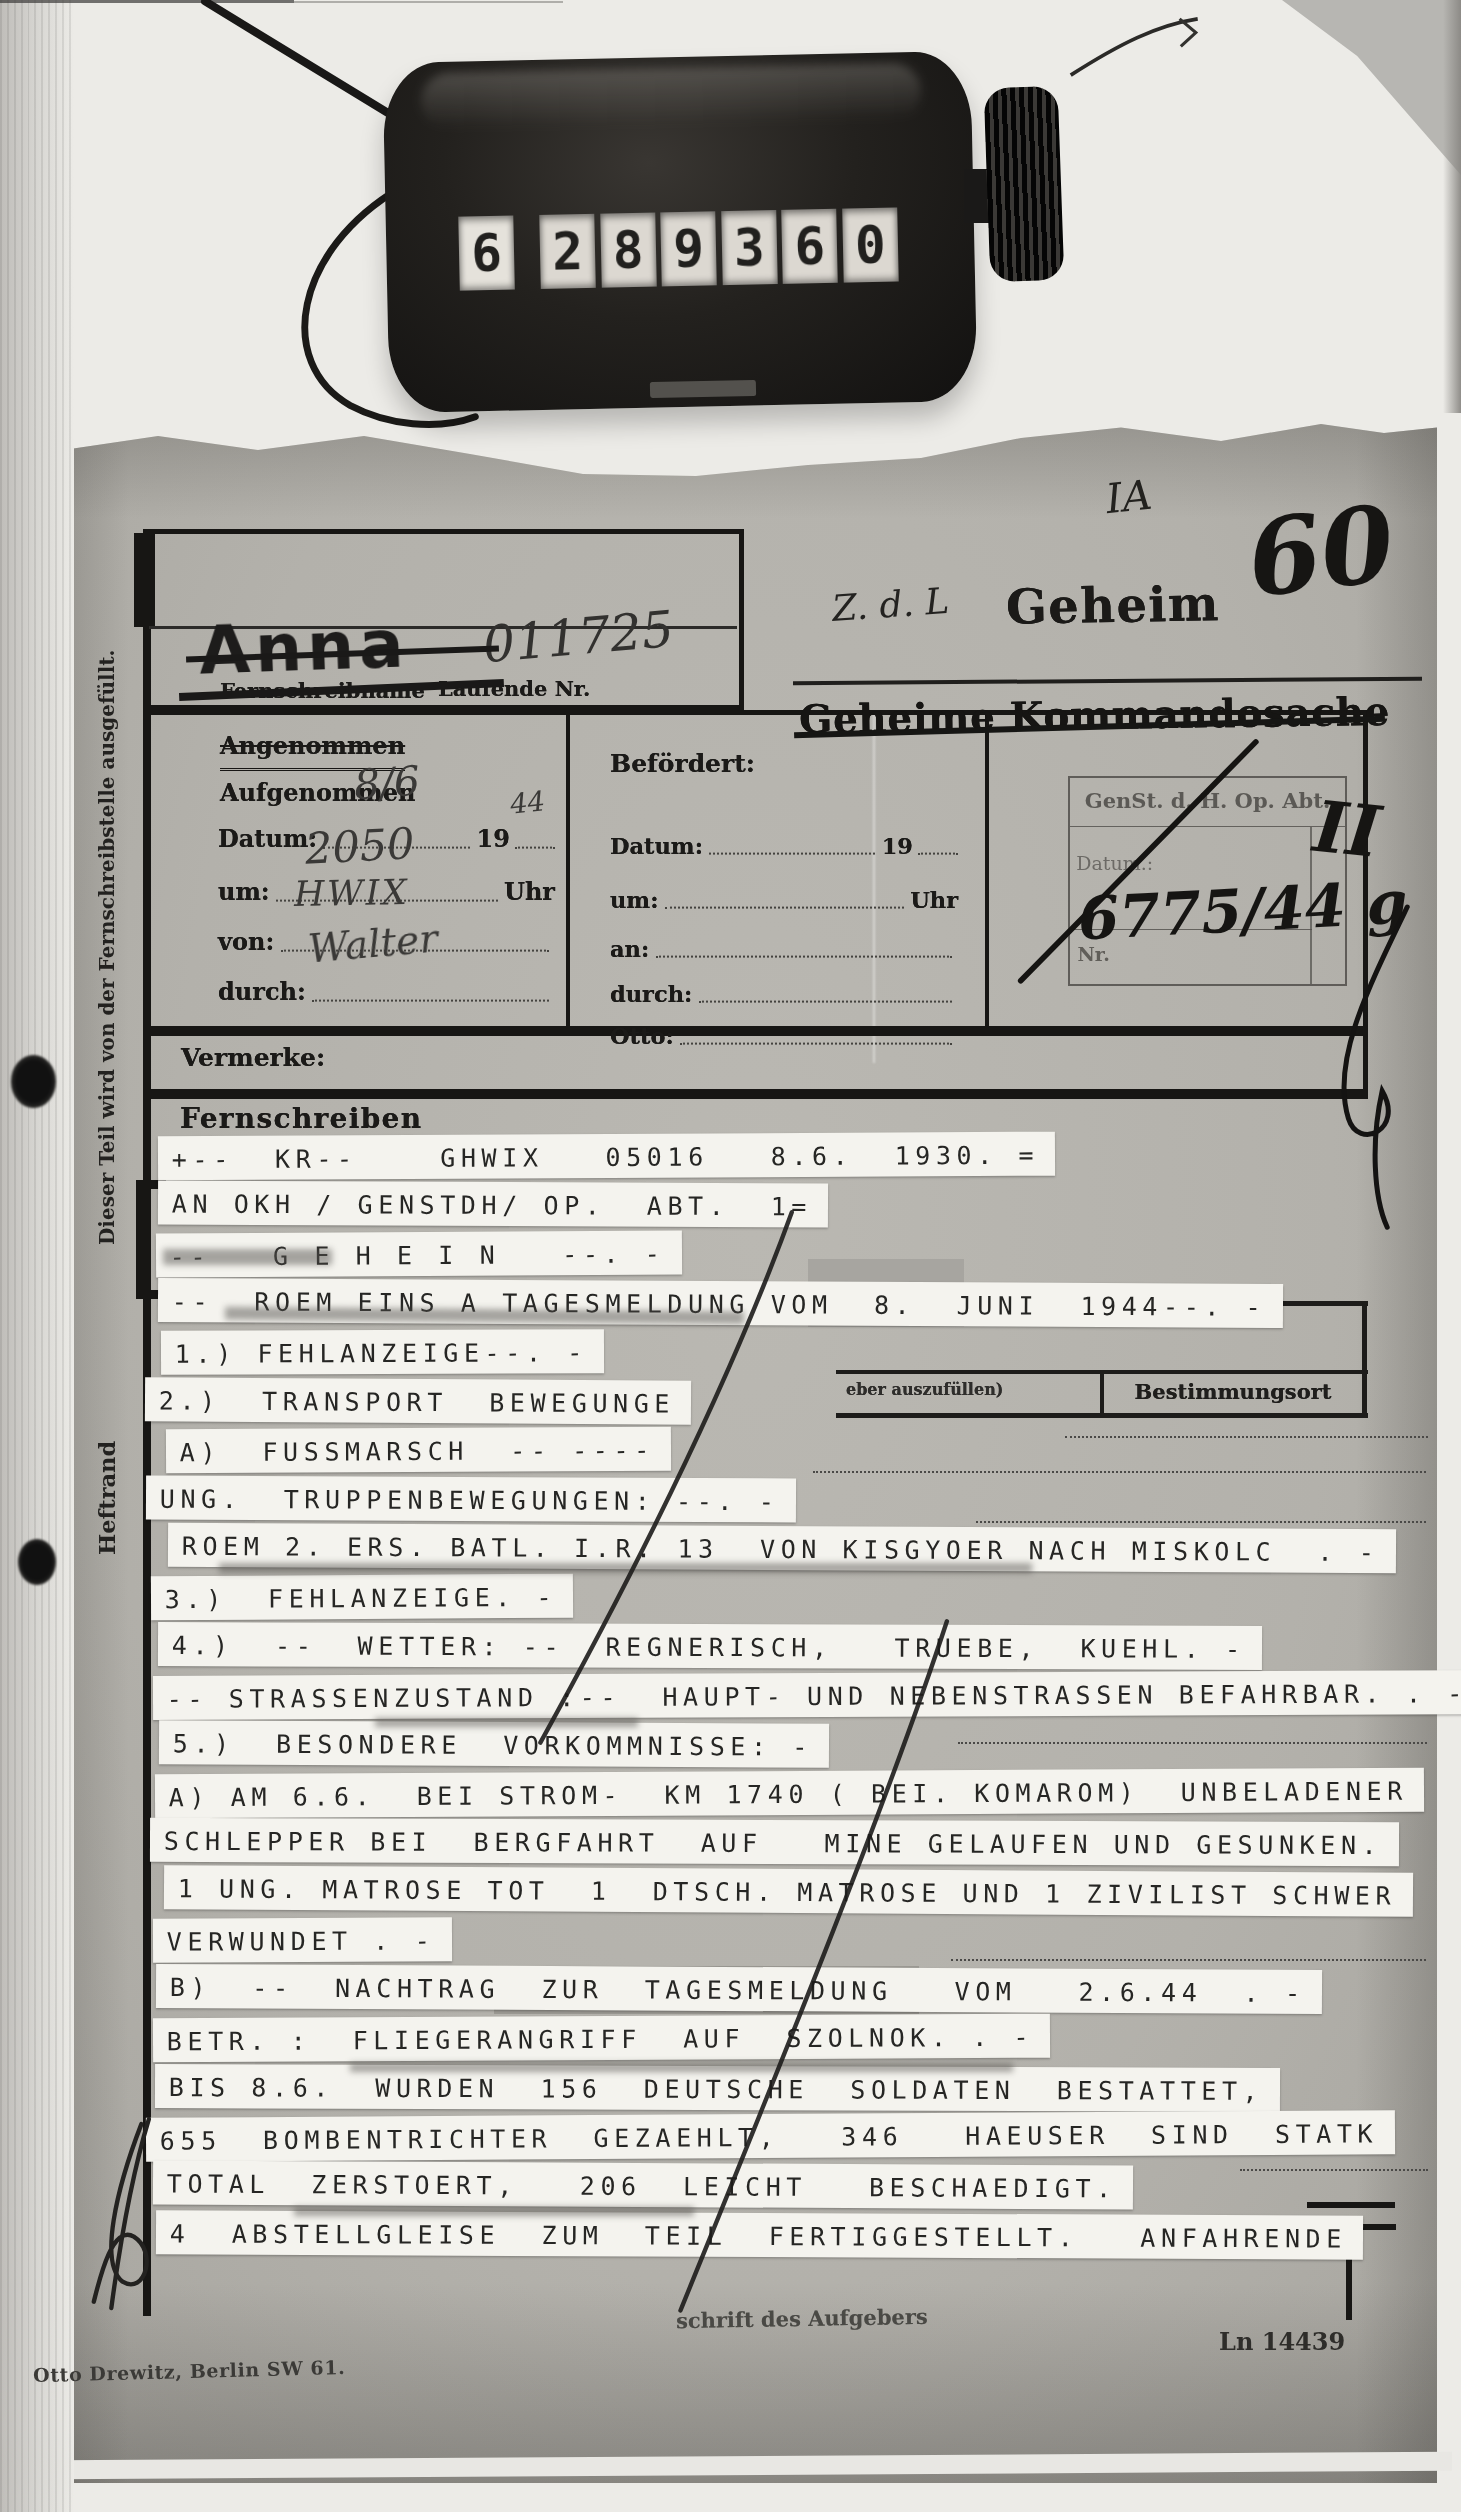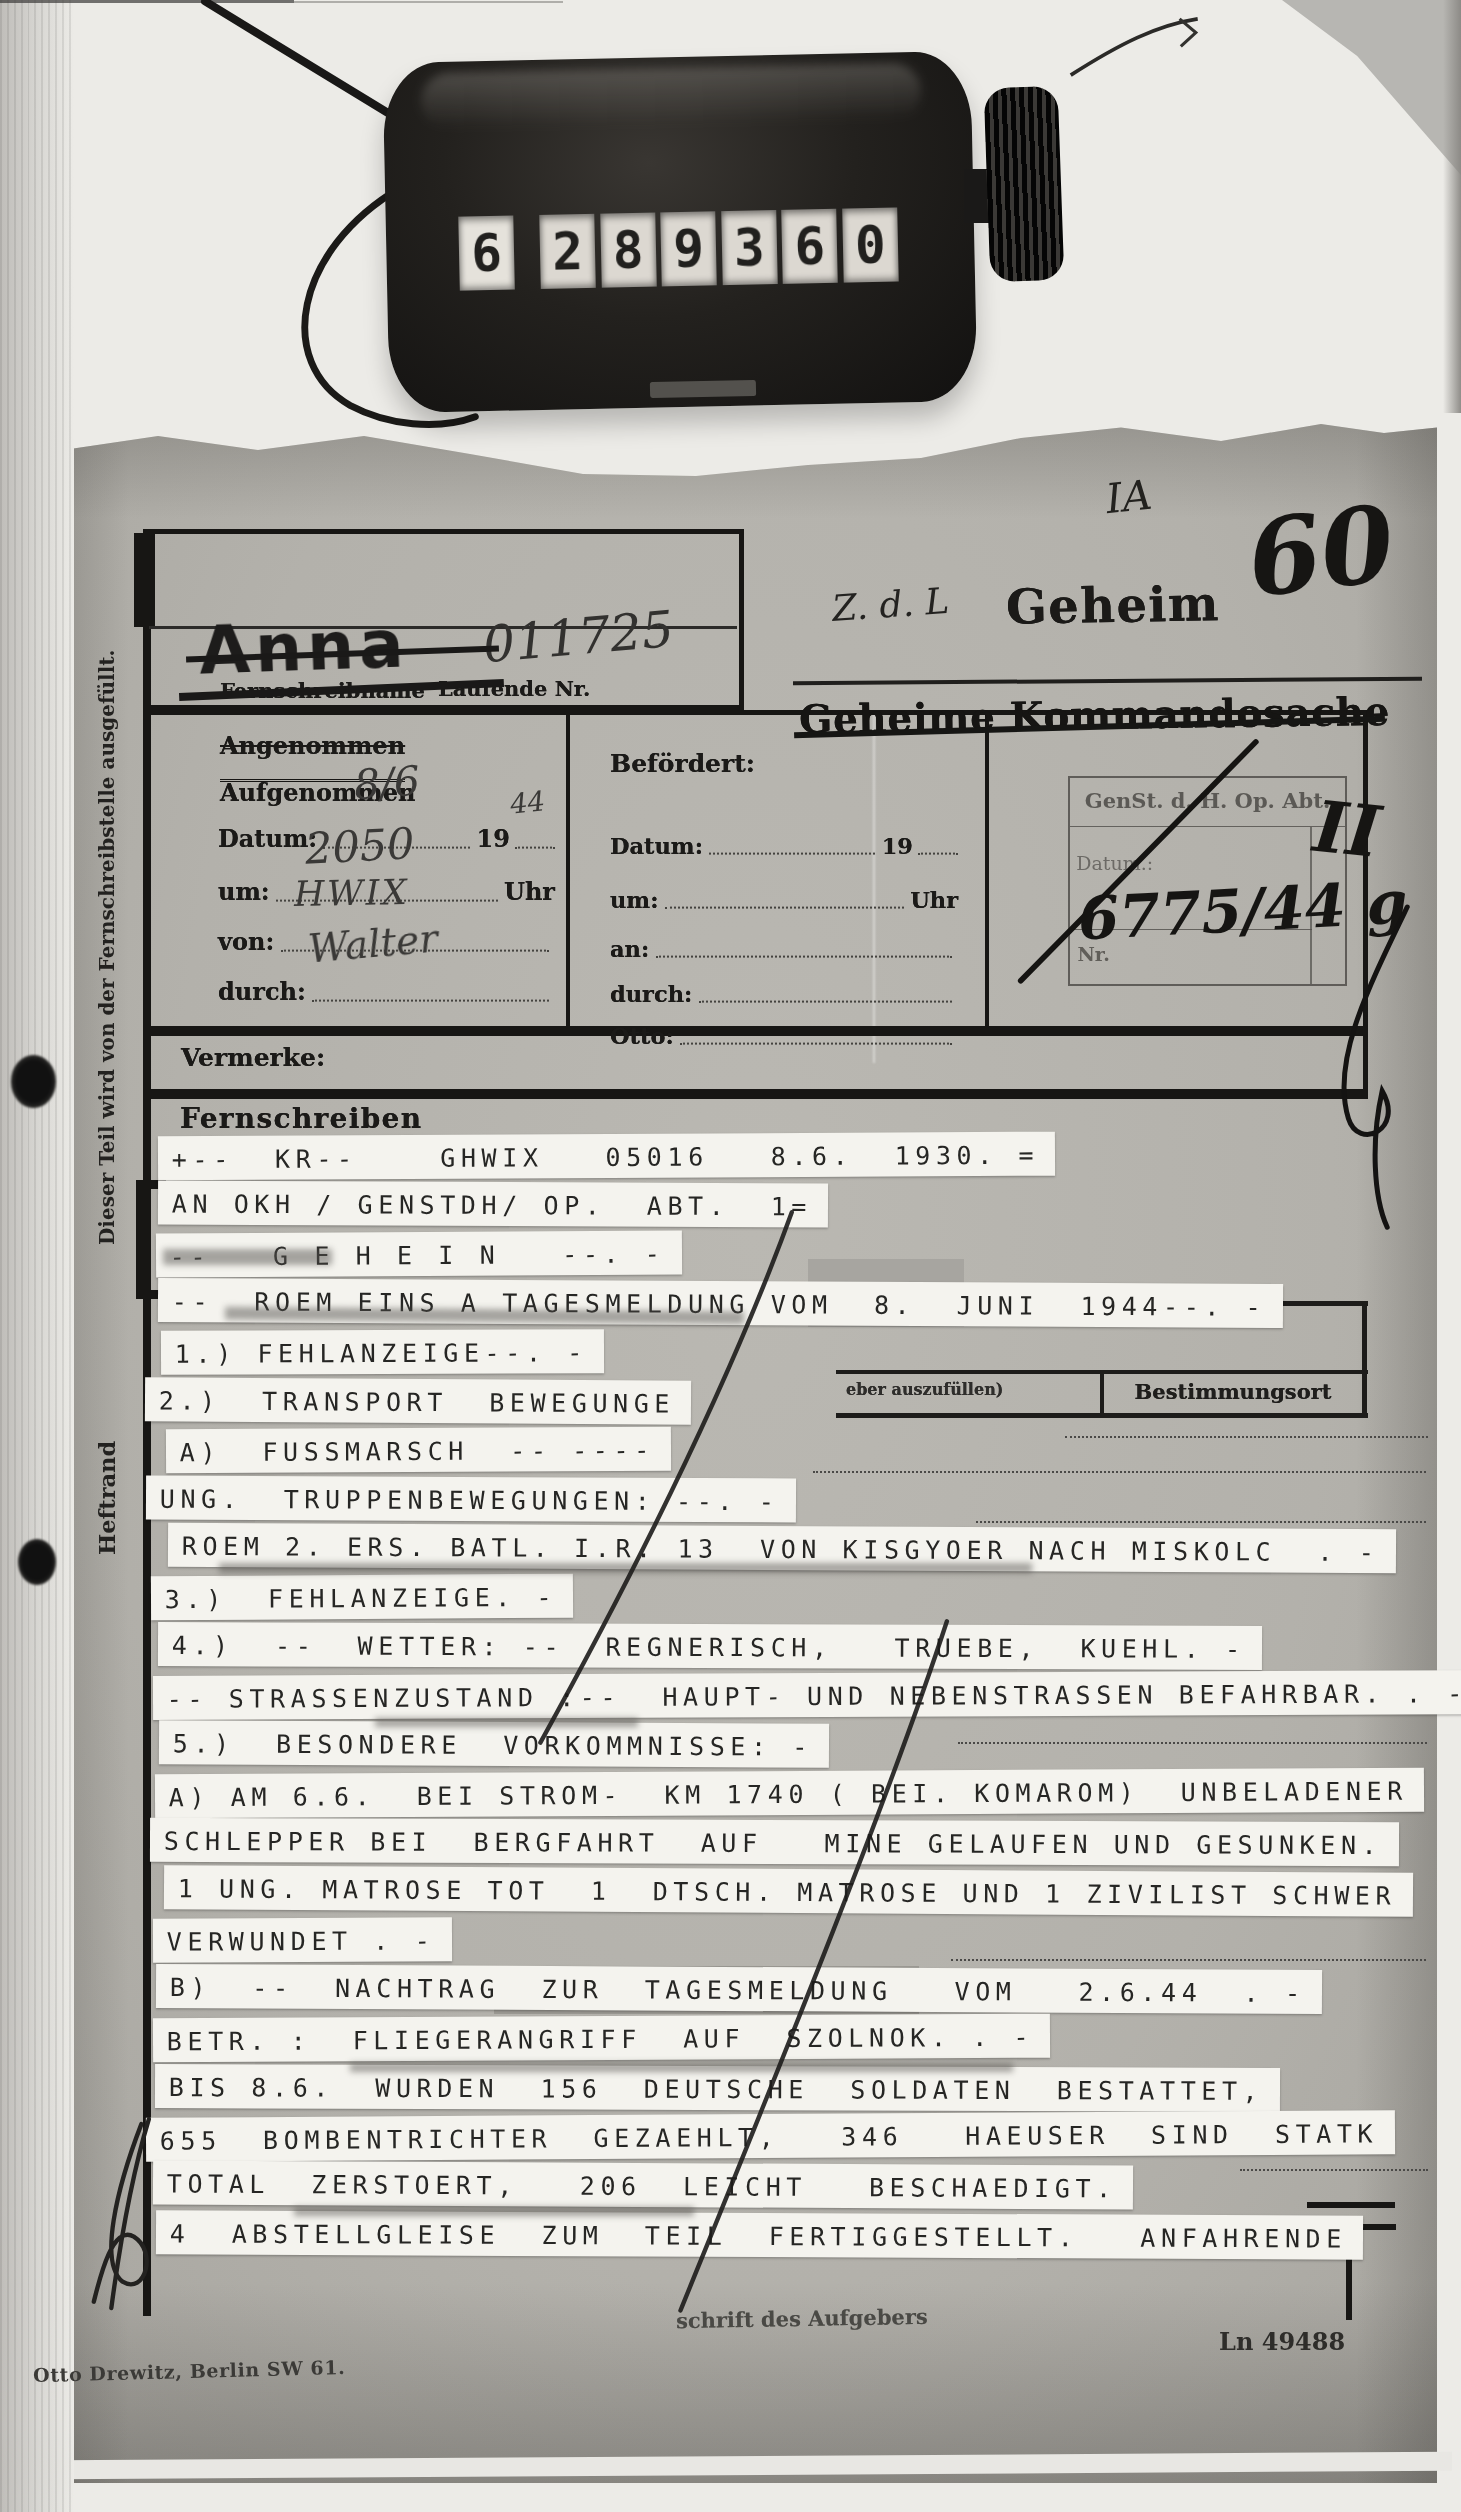--- a/index.html
+++ b/index.html
@@ -31,21 +31,21 @@
   .frame{border:5px solid #171614;z-index:20;}
   .bar{background:#171614;z-index:20;}
   .thinline{background:#2c2b29;z-index:20;}
   
   .fraktur{font-family:"DejaVu Serif",serif;font-weight:bold;z-index:22;text-shadow:0 0 0.6px currentColor;}
   .frow{position:absolute;display:flex;align-items:flex-end;z-index:22;}
   .flabel{font-family:"DejaVu Serif",serif;font-weight:bold;text-shadow:0 0 0.6px currentColor;white-space:nowrap;}
   .dots{flex:1;border-bottom:2.5px dotted #44433f;transform:translateY(-4.4px);margin:0 6.3px;height:0;}
   .dots-short{flex:none;width:40px;border-bottom:2.5px dotted #44433f;transform:translateY(-4.4px);margin-left:5px;height:0;}
   #hdr-row{left:200px;top:564px;width:525px;font-size:29px;}
-  #lbl-angenommen{left:220px;top:731px;font-size:24px;text-decoration:line-through;border-bottom:3.1px double #171614;padding-bottom:19px;}
+  #lbl-angenommen{left:220px;top:731px;font-size:24px;text-decoration:line-through;border-bottom:3.1px double #171614;padding-bottom:8px;}
   #lbl-aufgenommen{left:220px;top:778px;font-size:24px;}
   #r-datum,#r-um,#r-von,#r-durch{left:218px;width:337px;font-size:24px;}
   #r-datum{top:824px;} #r-um{top:877px;} #r-von{top:927px;} #r-durch{top:977px;}
   #lbl-befoerdert{left:610px;top:749px;font-size:25px;}
   #r2-datum,#r2-um,#r2-an,#r2-durch,#r2-rolle{left:610px;width:348px;font-size:22.5px;}
   #r2-datum{top:833px;} #r2-um{top:887px;} #r2-an{top:936px;} #r2-durch{top:981px;} #r2-rolle{top:1023px;}
   #lbl-fsname{left:220px;top:678px;font-size:21px;}
   #lbl-lfdnr{left:438px;top:676px;font-size:21px;}
   #lbl-vermerke{left:181px;top:1043px;font-size:25px;}
   #lbl-fernschreiben{left:180px;top:1102px;font-size:28px;letter-spacing:1.3px;}
@@ -304,21 +304,21 @@
 
   <div class="abs smudge" style="left:225px;top:1309px;width:519px;height:12.5px;transform:rotate(.5deg);"></div>
   <div class="abs smudge" style="left:163px;top:1249px;width:169px;height:16.3px;"></div>
   <div class="abs smudge" style="left:219px;top:1563px;width:813px;height:10px;"></div>
   <div class="abs smudge" style="left:375px;top:1718px;width:263px;height:8.8px;"></div>
   <div class="abs smudge" style="left:350px;top:2063px;width:663px;height:8.8px;"></div>
   <div class="abs smudge" style="left:294px;top:2207px;width:400px;height:8.8px;"></div>
 
   <div class="abs" id="footer-printer">Otto Drewitz, Berlin SW 61.</div>
   <div class="abs fraktur" id="footer-aufgeber">schrift des Aufgebers</div>
-  <div class="abs" id="footer-code">Ln 49488</div>
+  <div class="abs" id="footer-code">Ln 14439</div>
 
   <svg id="ink" width="1461" height="2512" viewBox="0 0 2336 4016">
 
     <path d="M328,2 L646,196" stroke="#191817" stroke-width="13" stroke-linecap="round"></path>
     <path d="M640,300 C470,400 440,580 560,648 C620,680 700,688 760,666" stroke="#1b1a18" stroke-width="11" fill="none" stroke-linecap="round"></path>
     <path d="M1712,120 C1790,70 1850,40 1915,30" stroke="#2b2a28" stroke-width="6" fill="none"></path>
     <path d="M1886,30 L1912,52 L1888,74" stroke="#33322f" stroke-width="5" fill="none"></path>
 
     <path d="M1266,1938 C1160,2230 1000,2540 864,2786" stroke="#1d1c1b" stroke-width="7" fill="none" stroke-linecap="round" opacity=".9"></path>
     <path d="M1514,2592 C1420,2880 1240,3320 1088,3694" stroke="#1d1c1b" stroke-width="7" fill="none" stroke-linecap="round" opacity=".9"></path>

